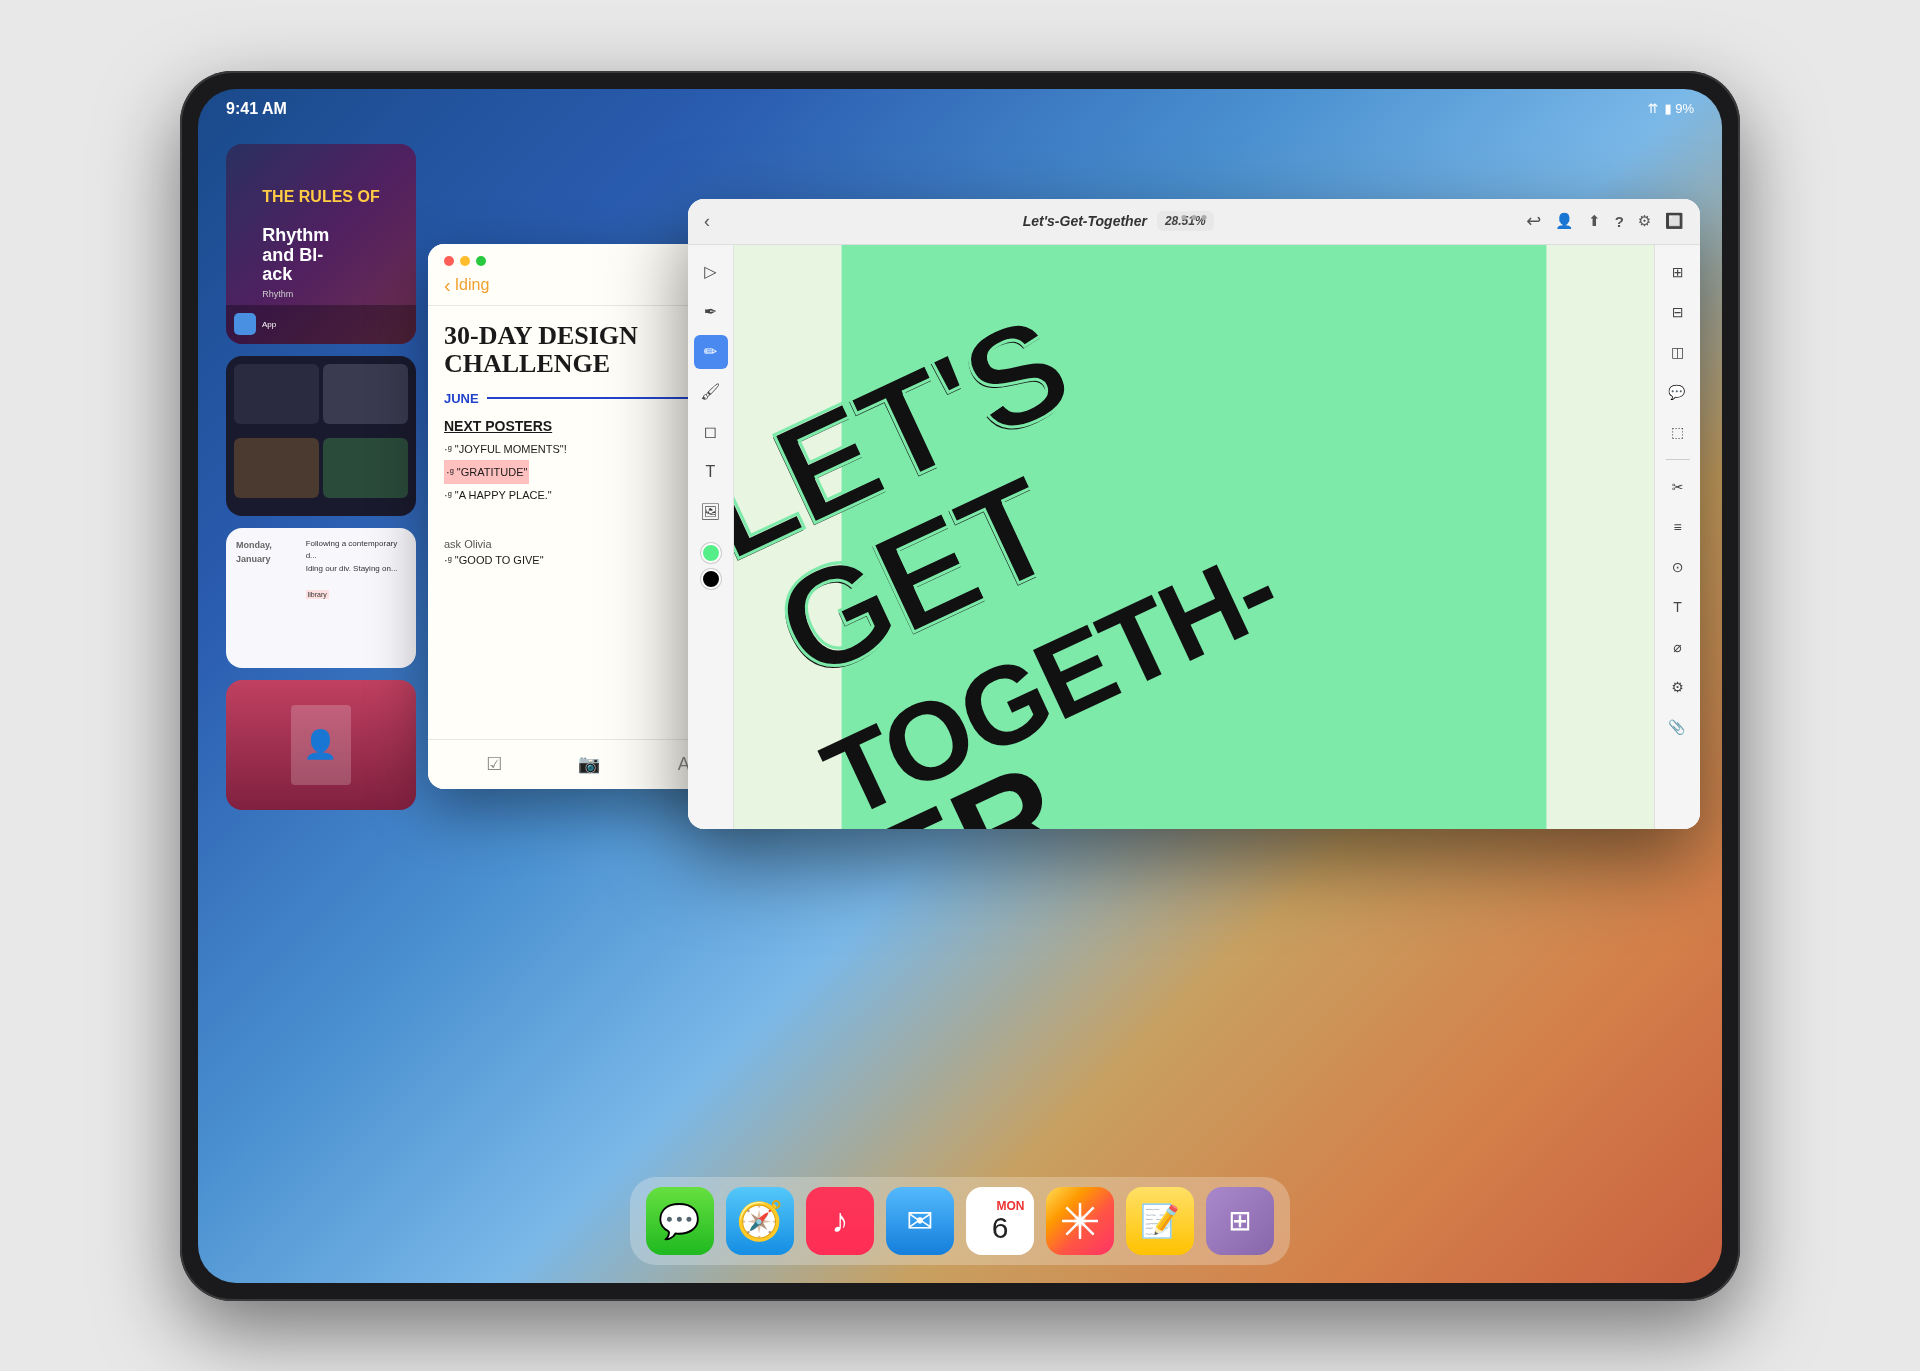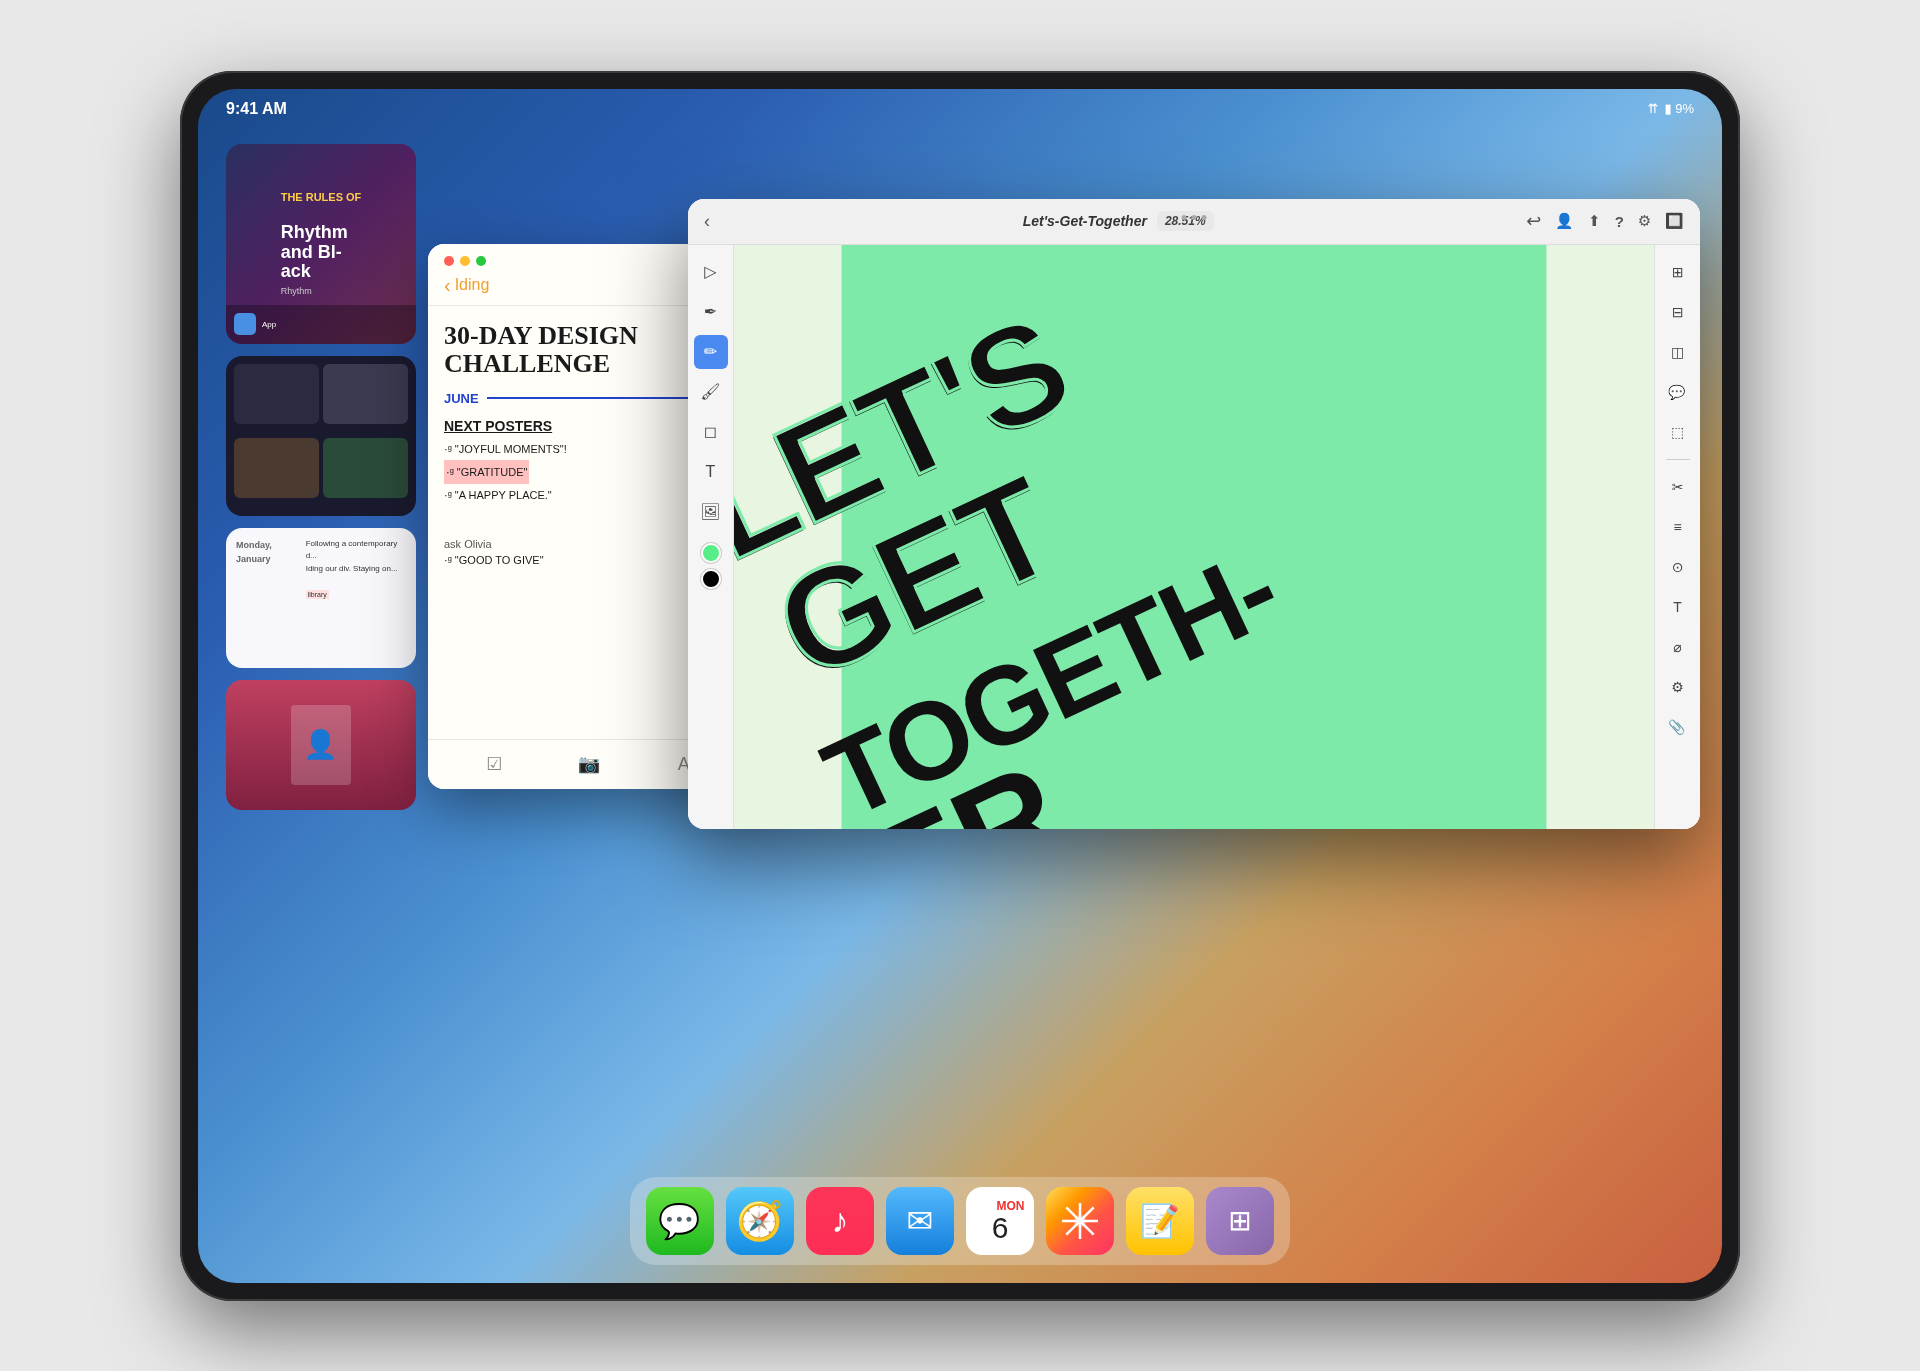--- a/index.html
+++ b/index.html
@@ -419,21 +419,21 @@
         <span>⇈</span>
         <span>▮ <span>9%</span></span>
       </div>
     </div>
 
     <div class="sidebar-apps">
 
       <div class="sidebar-thumb sidebar-thumb-1">
         <div style="position:absolute;inset:0;background:linear-gradient(135deg,#2a3060 0%,#502060 50%,#703050 100%);"></div>
         <div style="position:relative;z-index:2;color:white;padding:12px;">
-          <div style="font-size:11px;font-weight:800;color:#ffcc44;margin-bottom:20px;">THE RULES OF</div>
+          <div style="font-size:16px;font-weight:800;color:#ffcc44;margin-bottom:20px;">THE RULES OF</div>
           <div style="font-size:18px;font-weight:900;line-height:1.1;">Rhythm<br>and Bl-<br>ack</div>
           <div style="font-size:9px;margin-top:4px;color:#ccc;">Rhythm</div>
         </div>
         <div style="position:absolute;bottom:0;left:0;right:0;height:39px;background:rgba(0,0,0,0.3);display:flex;align-items:center;gap:6px;padding:0 8px;">
           <div style="width:22px;height:22px;border-radius:5px;background:#4a90e2;"></div>
           <div style="font-size:8px;color:white;">App</div>
         </div>
       </div>
 
       <div class="sidebar-thumb sidebar-thumb-2">

